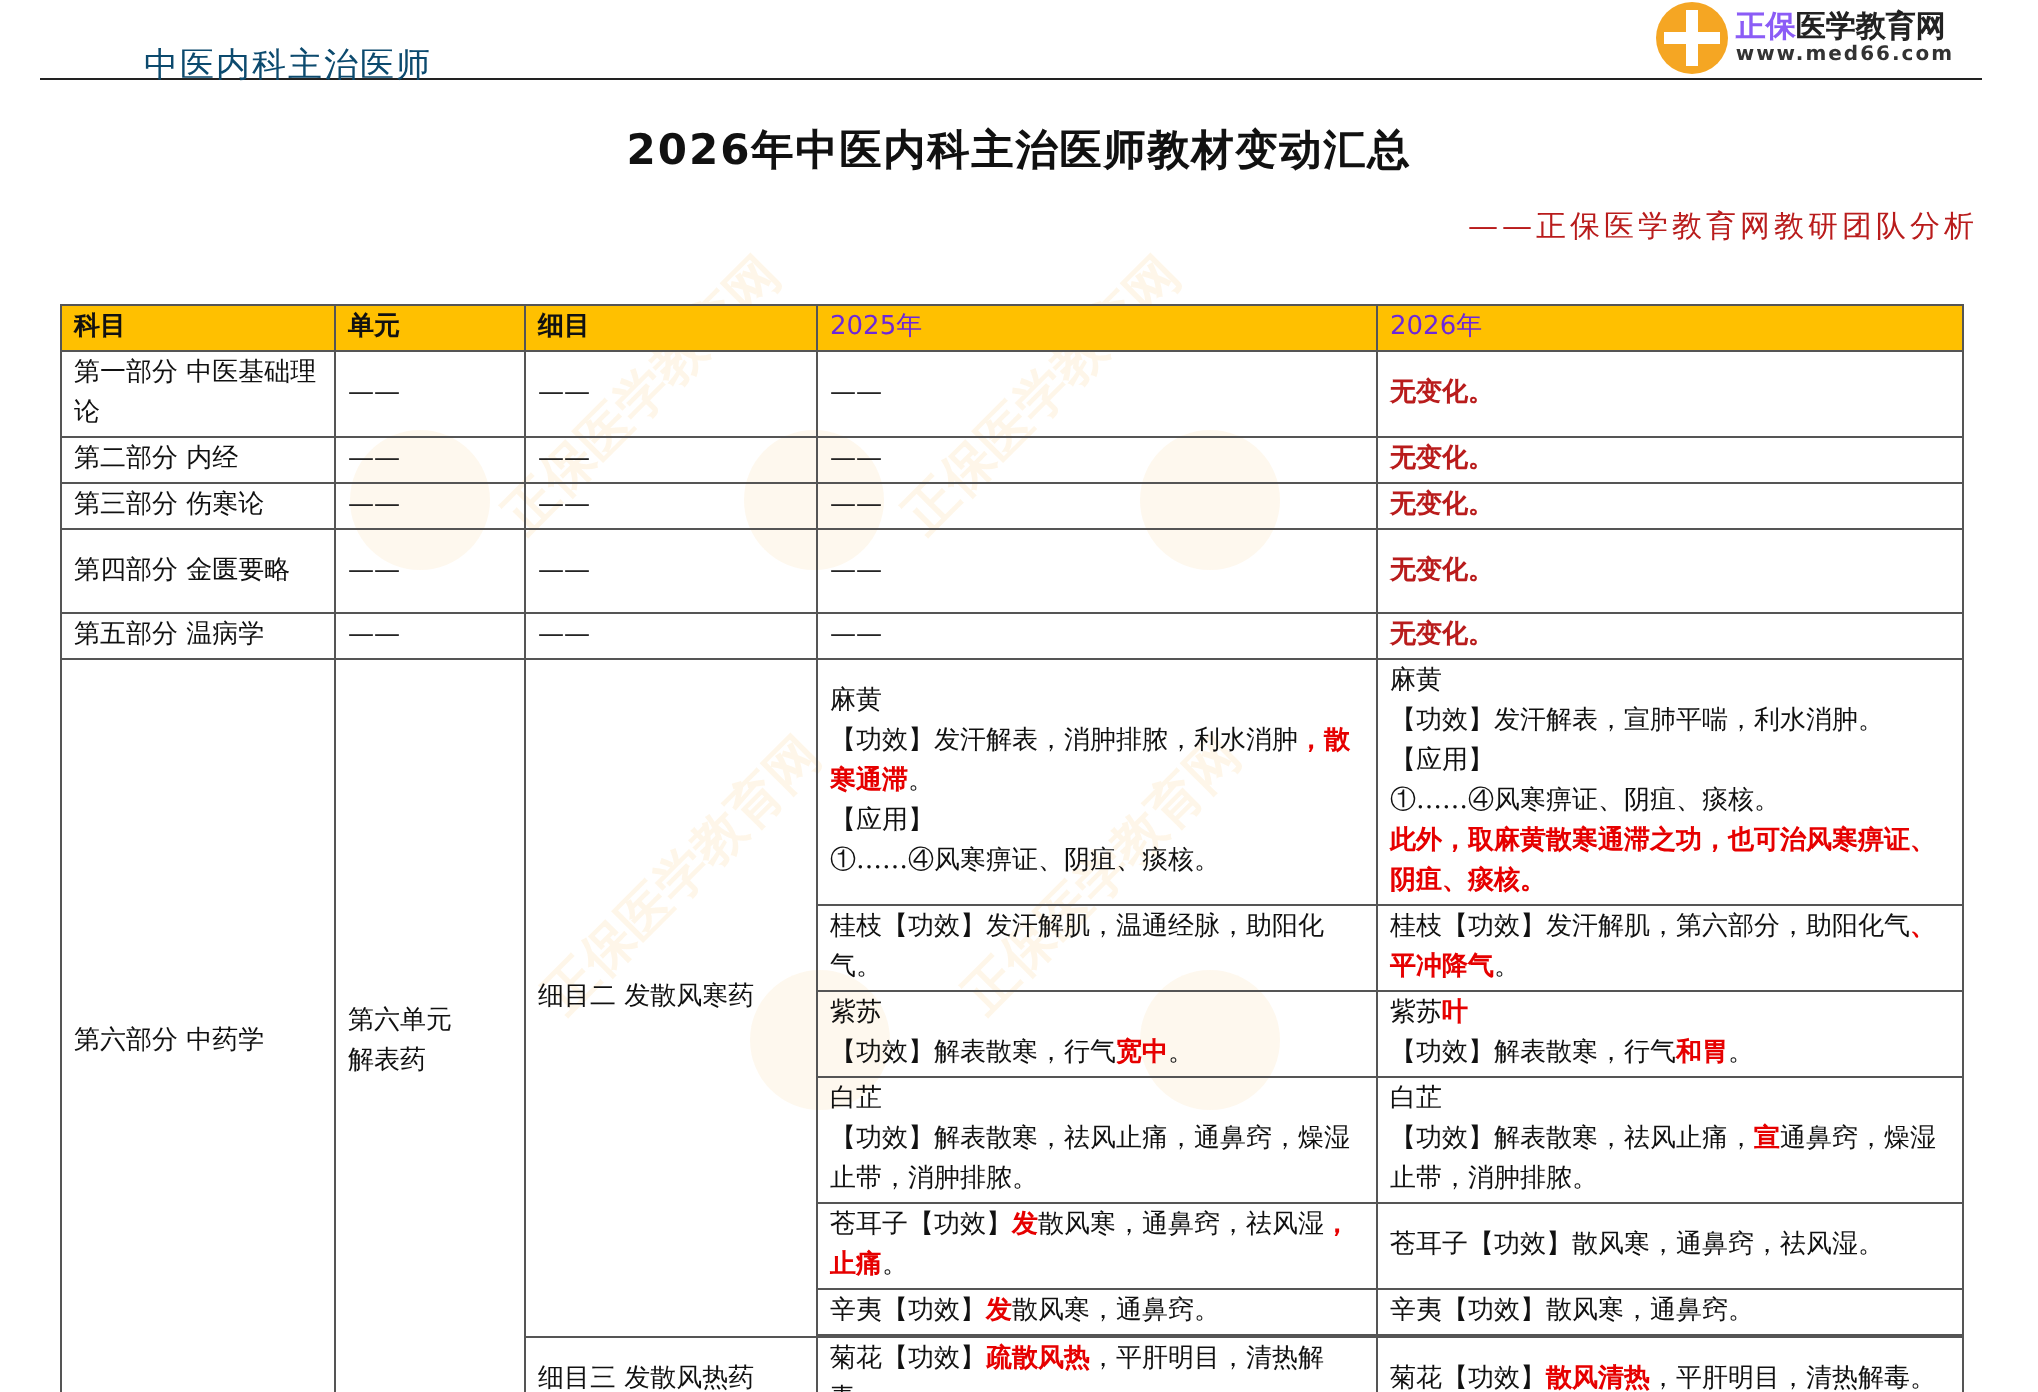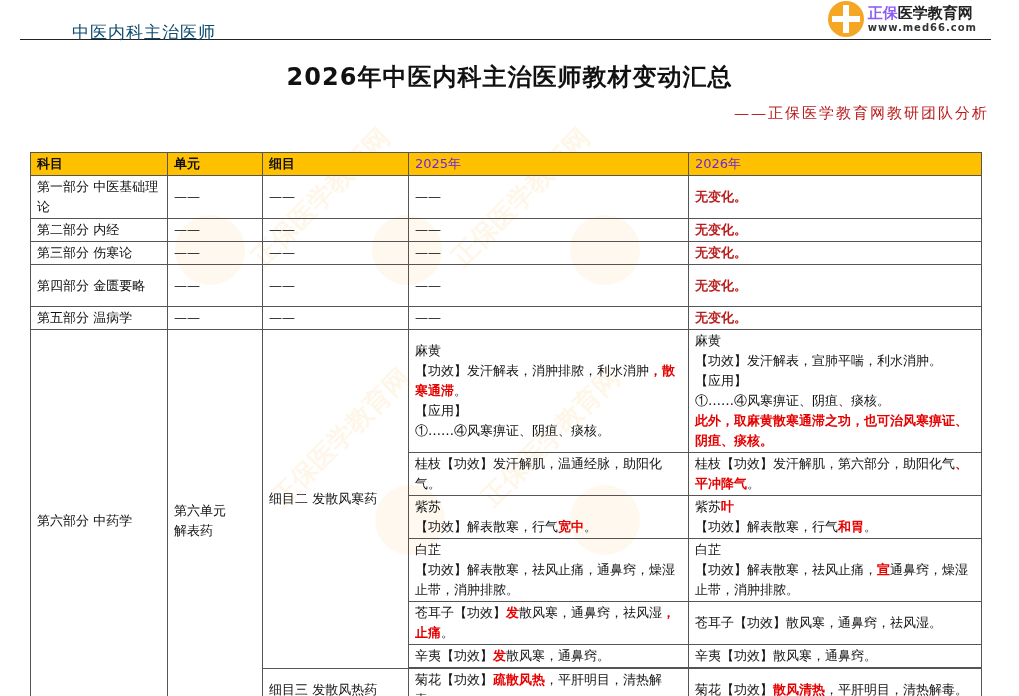--- a/index.html
+++ b/index.html
@@ -33,21 +33,21 @@
     content: ""; position: absolute; left: 4px; top: 15px; width: 28px; height: 6px; background: #fff;
   }
   .logo-text { display: flex; flex-direction: column; line-height: 1.1; }
   .logo-brand { font-family: "DejaVu Sans", sans-serif; font-weight: bold; font-size: 15px; }
   .logo-brand .zb { color: #8b5cf6; }
   .logo-brand .rest { color: #222; font-size: 15px; text-align: center; }
   .logo-url { font-family: "DejaVu Sans", sans-serif; font-weight: bold; font-size: 10px; color: #333; letter-spacing: 1px; }
 
   .title {
     position: absolute; top: 61px; left: 0; width: 1019px; text-align: center;
-    font-size: 24px; font-weight: bold; letter-spacing: 1px;
+    font-size: 21px; font-weight: bold; letter-spacing: 1px;
     font-family: "DejaVu Sans", sans-serif;
   }
   .subtitle {
     position: absolute; top: 104px; right: 30px;
     font-size: 15px; letter-spacing: 2px; color: #b91c1c;
   }
 
   table.changes {
     position: absolute; left: 30px; top: 152px; width: 951px;
     border-collapse: collapse; table-layout: fixed;

